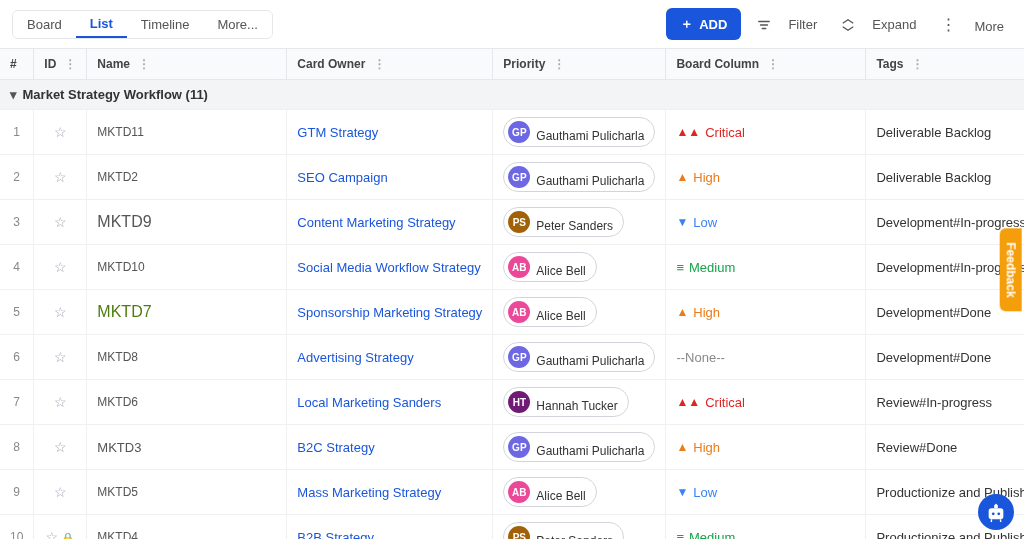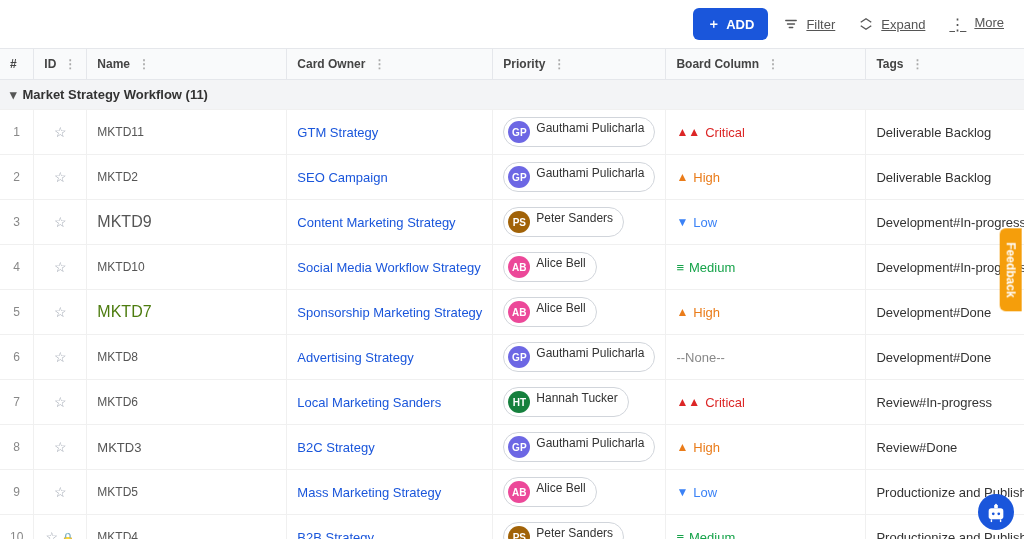--- a/index.html
+++ b/index.html
@@ -16,22 +16,22 @@
     }
     .view-tabs { display: flex; align-items: center; gap: 0; border: 1px solid #e5e7eb; border-radius: 6px; overflow: hidden; }
     .view-tab { padding: 5px 14px; cursor: pointer; font-size: 13px; color: #555; background: #fff; border: none; position: relative; }
     .view-tab.active { color: #1a56db; font-weight: 600; border-bottom: 2px solid #1a56db; }
     .spacer { flex: 1; }
     .add-btn {
       display: flex; align-items: center; gap: 6px; background: #1a56db; color: #fff;
       border: none; border-radius: 6px; padding: 7px 14px; cursor: pointer; font-size: 13px; font-weight: 600;
     }
     .toolbar-action {
-      display: flex; align-items: flex-start; gap: 8px; color: #555; cursor: pointer; padding: 5px 8px;
-      font-size: 13px; border-radius: 5px; text-decoration: underline;
+      display: flex; align-items: flex-end; gap: 17px; color: #555; cursor: pointer; padding: 5px 8px;
+      font-size: 13px; border-radius: 5px;
     }
     
     
     .table-wrap { overflow: auto; height: calc(540px - 50px); }
     table { width: 100%; border-collapse: collapse; }
     thead th {
       background: #f9fafb; border-bottom: 1px solid #e5e7eb; border-right: 1px solid #e5e7eb;
       padding: 8px 10px; text-align: left; font-weight: 600; font-size: 12px; color: #444;
       white-space: nowrap; position: sticky; top: 0; z-index: 2;
     }
@@ -41,32 +41,32 @@
     
     
     .group-row td { background: #f3f4f6; font-weight: 600; padding: 7px 10px; color: #333; font-size: 13px; }
     .group-row td .group-label { display: flex; align-items: center; gap: 6px; }
     
     
     .priority { display: flex; align-items: center; gap: 5px; font-size: 13px; }
     
     
     .avatar-chip {
-      display: inline-flex; align-items: flex-start; gap: 6px;
+      display: inline-flex; align-items: flex-end; gap: 6px;
       border: 1px solid #d1d5db; border-radius: 20px; padding: 3px 10px 3px 4px;
       font-size: 12px; background: #fff;
     }
     .avatar {
       width: 22px; height: 22px; border-radius: 50%; display: flex; align-items: center;
       justify-content: center; font-size: 10px; font-weight: 700; color: #fff; flex-shrink: 0;
     }
     .av-gp { background: #6d67e4; }
     .av-ps { background: #a16207; }
     .av-ab { background: #ec4899; }
-    .av-ht { background: #15803d; }
+    .av-ht { background: #701a75; }
     
     
     .col-handle { color: #aaa; cursor: pointer; margin-left: 4px; }
     
     
     .row-num { color: #888; font-size: 12px; text-align: center; }
     
     
     .lock-icon { font-size: 11px; }
     
@@ -92,20 +92,26 @@
     
     .drop-arrow { font-size: 10px; color: #888; }
   </style>
 </head>
 <body>
 
 <div class="feedback-tab">Feedback</div>
 
 <div class="toolbar">
 
+  <div class="view-tabs">
+    <button class="view-tab">Board</button>
+    <button class="view-tab active">List</button>
+    <button class="view-tab">Timeline</button>
+    <button class="view-tab">More...</button>
+  </div>
 
   <div class="spacer"></div>
 
   <button class="add-btn">
     <span>＋</span>
     <span>ADD</span>
   </button>
 
   <div class="toolbar-action">
     <svg width="14" height="14" viewBox="0 0 16 16" fill="none">

